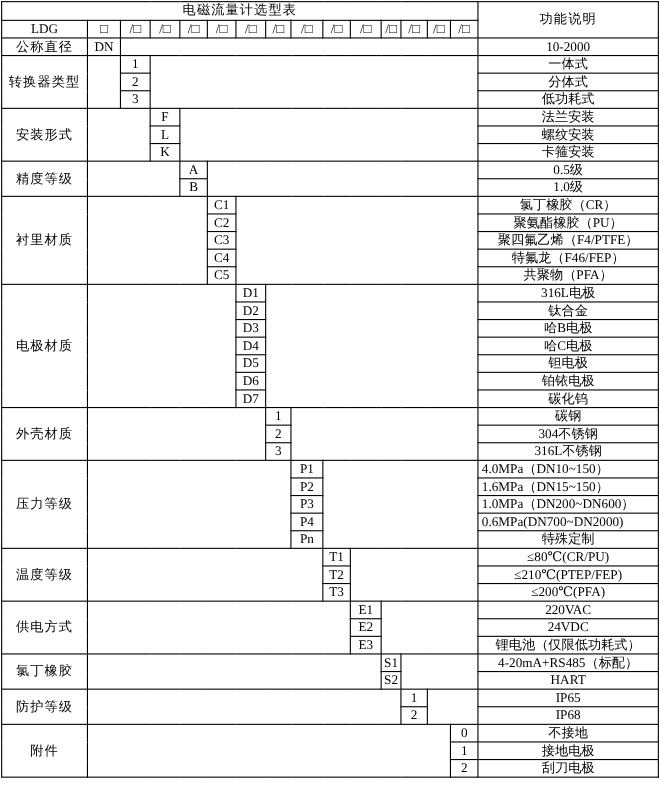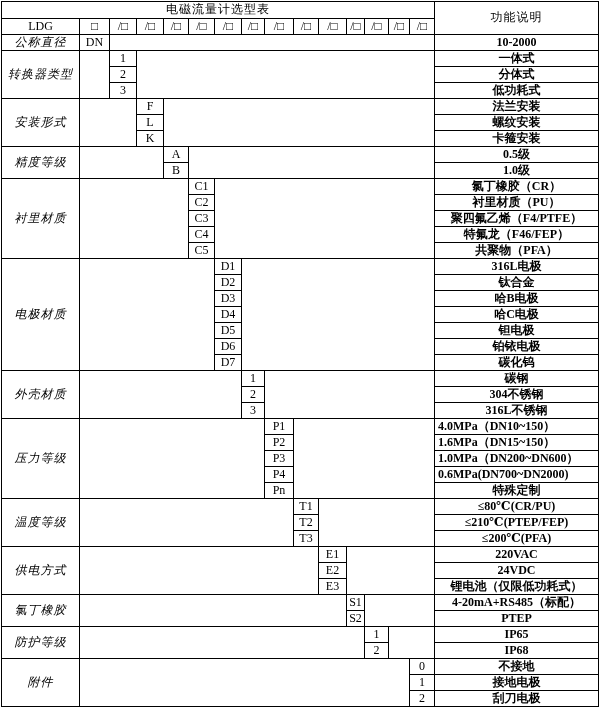--- a/index.html
+++ b/index.html
@@ -38,28 +38,27 @@
   }
   td.func-header {
     font-size: 13px;
     letter-spacing: 1px;
     margin-left: 36px;
   }
   td.label-cell {
     text-align: left;
     padding-left: 5px;
     letter-spacing: 1px;
-    font-style: italic;
   }
   td.model-prefix {
     text-align: left;
     padding-left: 9px;
   }
   td.code-cell { text-align: center; }
-  td.func-cell { text-align: center; font-weight: bold; }
+  td.func-cell { text-align: center; }
   td.func-cell.left { text-align: left; padding-left: 3px; margin-top: 28px; }
   td.gap-cell { }
   td.box-cell {
     text-align: center;
     padding: 0;
     font-size: 12px;
   }
   tr { height: 16px; }
   tr.title-row { height: 17px; }
 </style>
@@ -157,21 +156,21 @@
         </tr>
         <tr>
           <td class="label-cell" rowspan="5">衬里材质</td>
           <td class="gap-cell" colspan="4" rowspan="5"></td>
           <td class="code-cell">C1</td>
           <td class="gap-cell" colspan="9" rowspan="5"></td>
           <td class="func-cell">氯丁橡胶（CR）</td>
         </tr>
         <tr>
           <td class="code-cell">C2</td>
-          <td class="func-cell">衬里材质（PU）</td>
+          <td class="func-cell">聚氨酯橡胶（PU）</td>
         </tr>
         <tr>
           <td class="code-cell">C3</td>
           <td class="func-cell">聚四氟乙烯（F4/PTFE）</td>
         </tr>
         <tr>
           <td class="code-cell">C4</td>
           <td class="func-cell">特氟龙（F46/FEP）</td>
         </tr>
         <tr>
@@ -279,21 +278,21 @@
         </tr>
         <tr>
           <td class="label-cell" rowspan="2">氯丁橡胶</td>
           <td class="gap-cell" colspan="10" rowspan="2"></td>
           <td class="code-cell">S1</td>
           <td class="gap-cell" colspan="3" rowspan="2"></td>
           <td class="func-cell">4-20mA+RS485（标配）</td>
         </tr>
         <tr>
           <td class="code-cell">S2</td>
-          <td class="func-cell">PTEP</td>
+          <td class="func-cell">HART</td>
         </tr>
         <tr>
           <td class="label-cell" rowspan="2">防护等级</td>
           <td class="gap-cell" colspan="11" rowspan="2"></td>
           <td class="code-cell">1</td>
           <td class="gap-cell" colspan="2" rowspan="2"></td>
           <td class="func-cell">IP65</td>
         </tr>
         <tr>
           <td class="code-cell">2</td>

